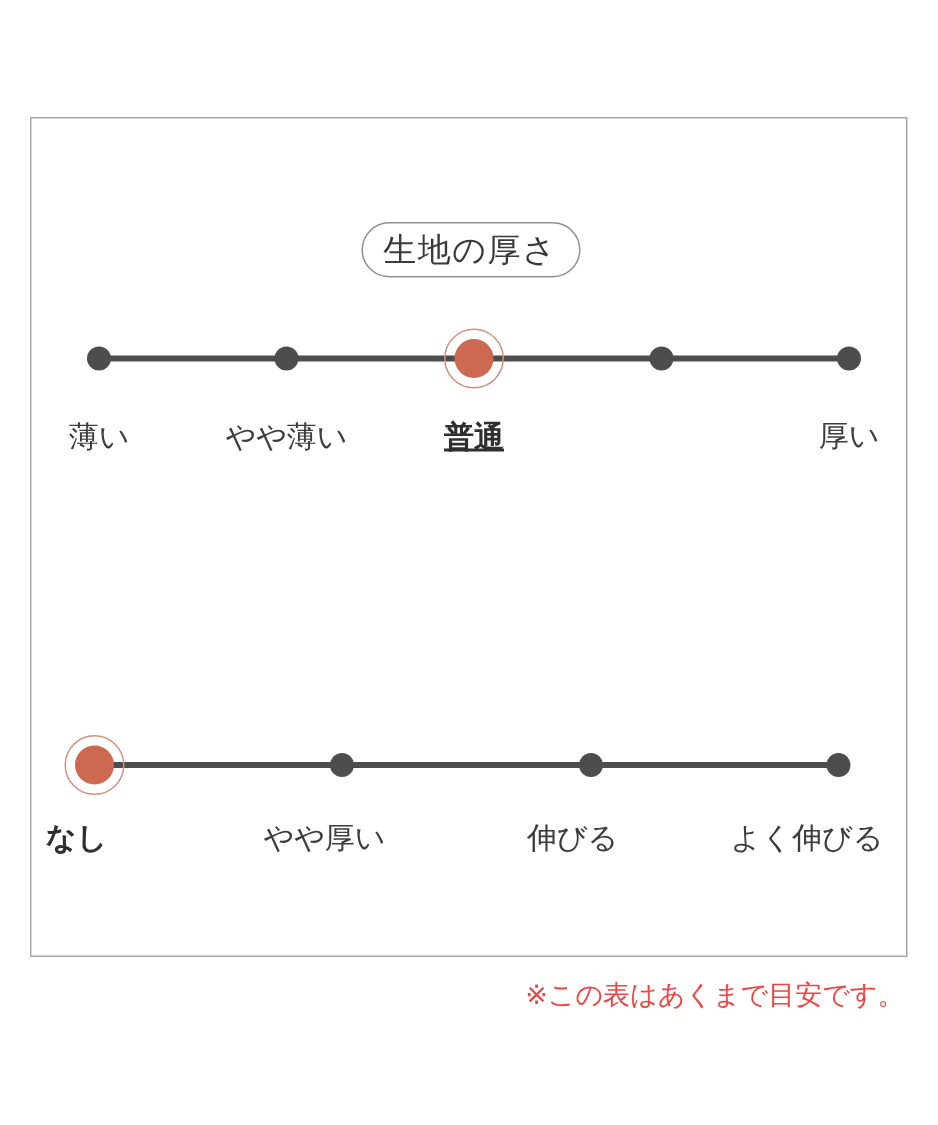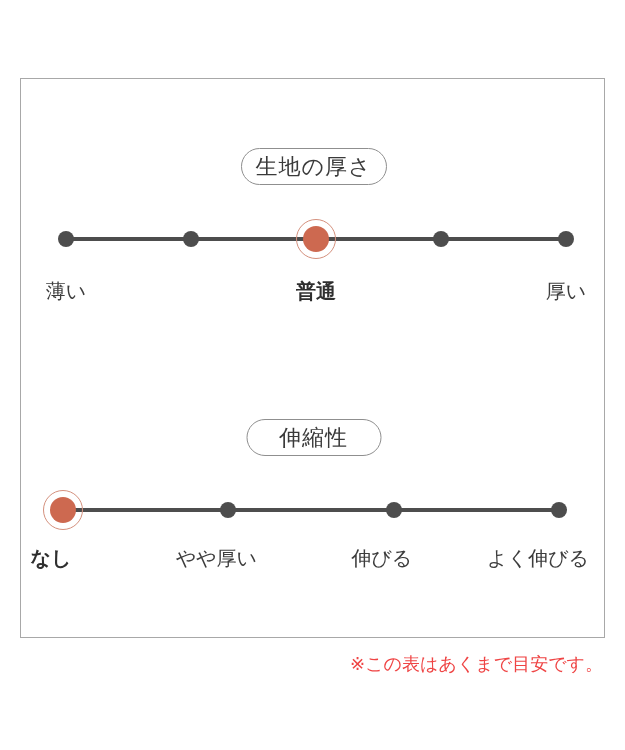--- a/index.html
+++ b/index.html
@@ -139,29 +139,27 @@
       </div>
       <div class="track">
           <div class="dot" style="left: 0%;"></div>
           <div class="dot" style="left: 25%;"></div>
           <div class="dot selected" style="left: 50%;"></div>
           <div class="dot" style="left: 75%;"></div>
           <div class="dot" style="left: 100%;"></div>
         </div>
       <div class="labels">
           <div class="cat-label" style="left: 0%;">薄い</div>
-          <div class="cat-label selected" style="left: 50%;">普通</div>
+          <div class="cat-label" style="left: 25%;">やや薄い</div>
+          <div class="cat-label selected" style="left: 50%; text-decoration: underline;">普通</div>
           <div class="cat-label" style="left: 100%; font-family: Liberation Serif, serif;">厚い</div>
         </div>
     </div>
 
     <div class="section sec-1">
-      <div class="pill">
-        <span>伸縮性</span>
-      </div>
       <div class="track">
           <div class="dot selected" style="left: 0%;"></div>
           <div class="dot" style="left: 33.3333%;"></div>
           <div class="dot" style="left: 66.6667%;"></div>
           <div class="dot" style="left: 100%;"></div>
         </div>
       <div class="labels">
           <div class="cat-label selected" style="left: 0%;">なし</div>
           <div class="cat-label" style="left: 33.3333%;">やや厚い</div>
           <div class="cat-label" style="left: 66.6667%;">伸びる</div>

